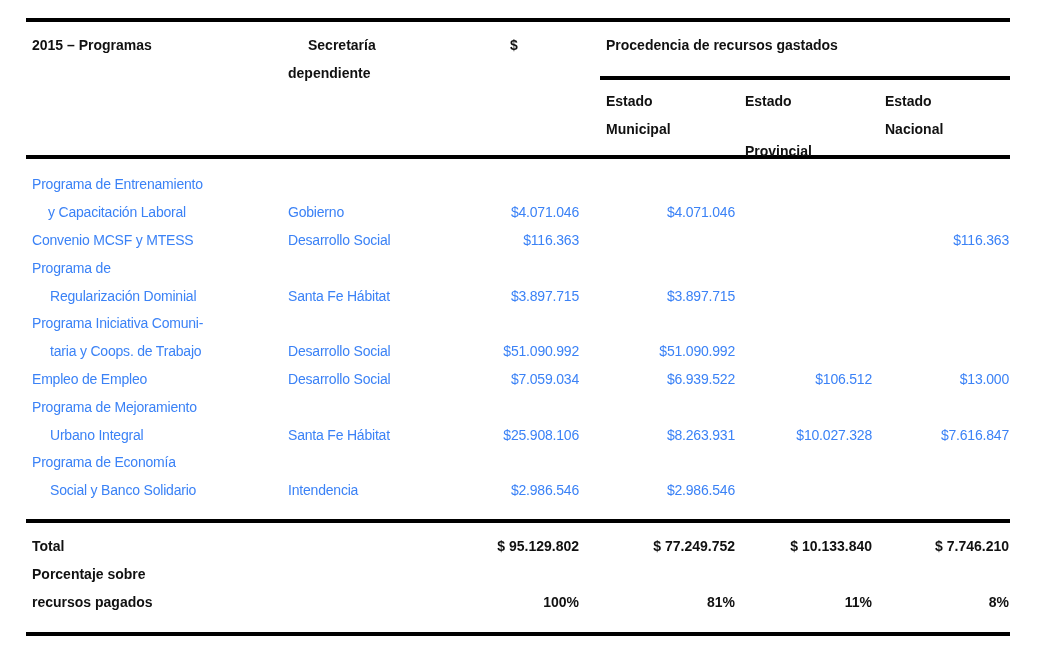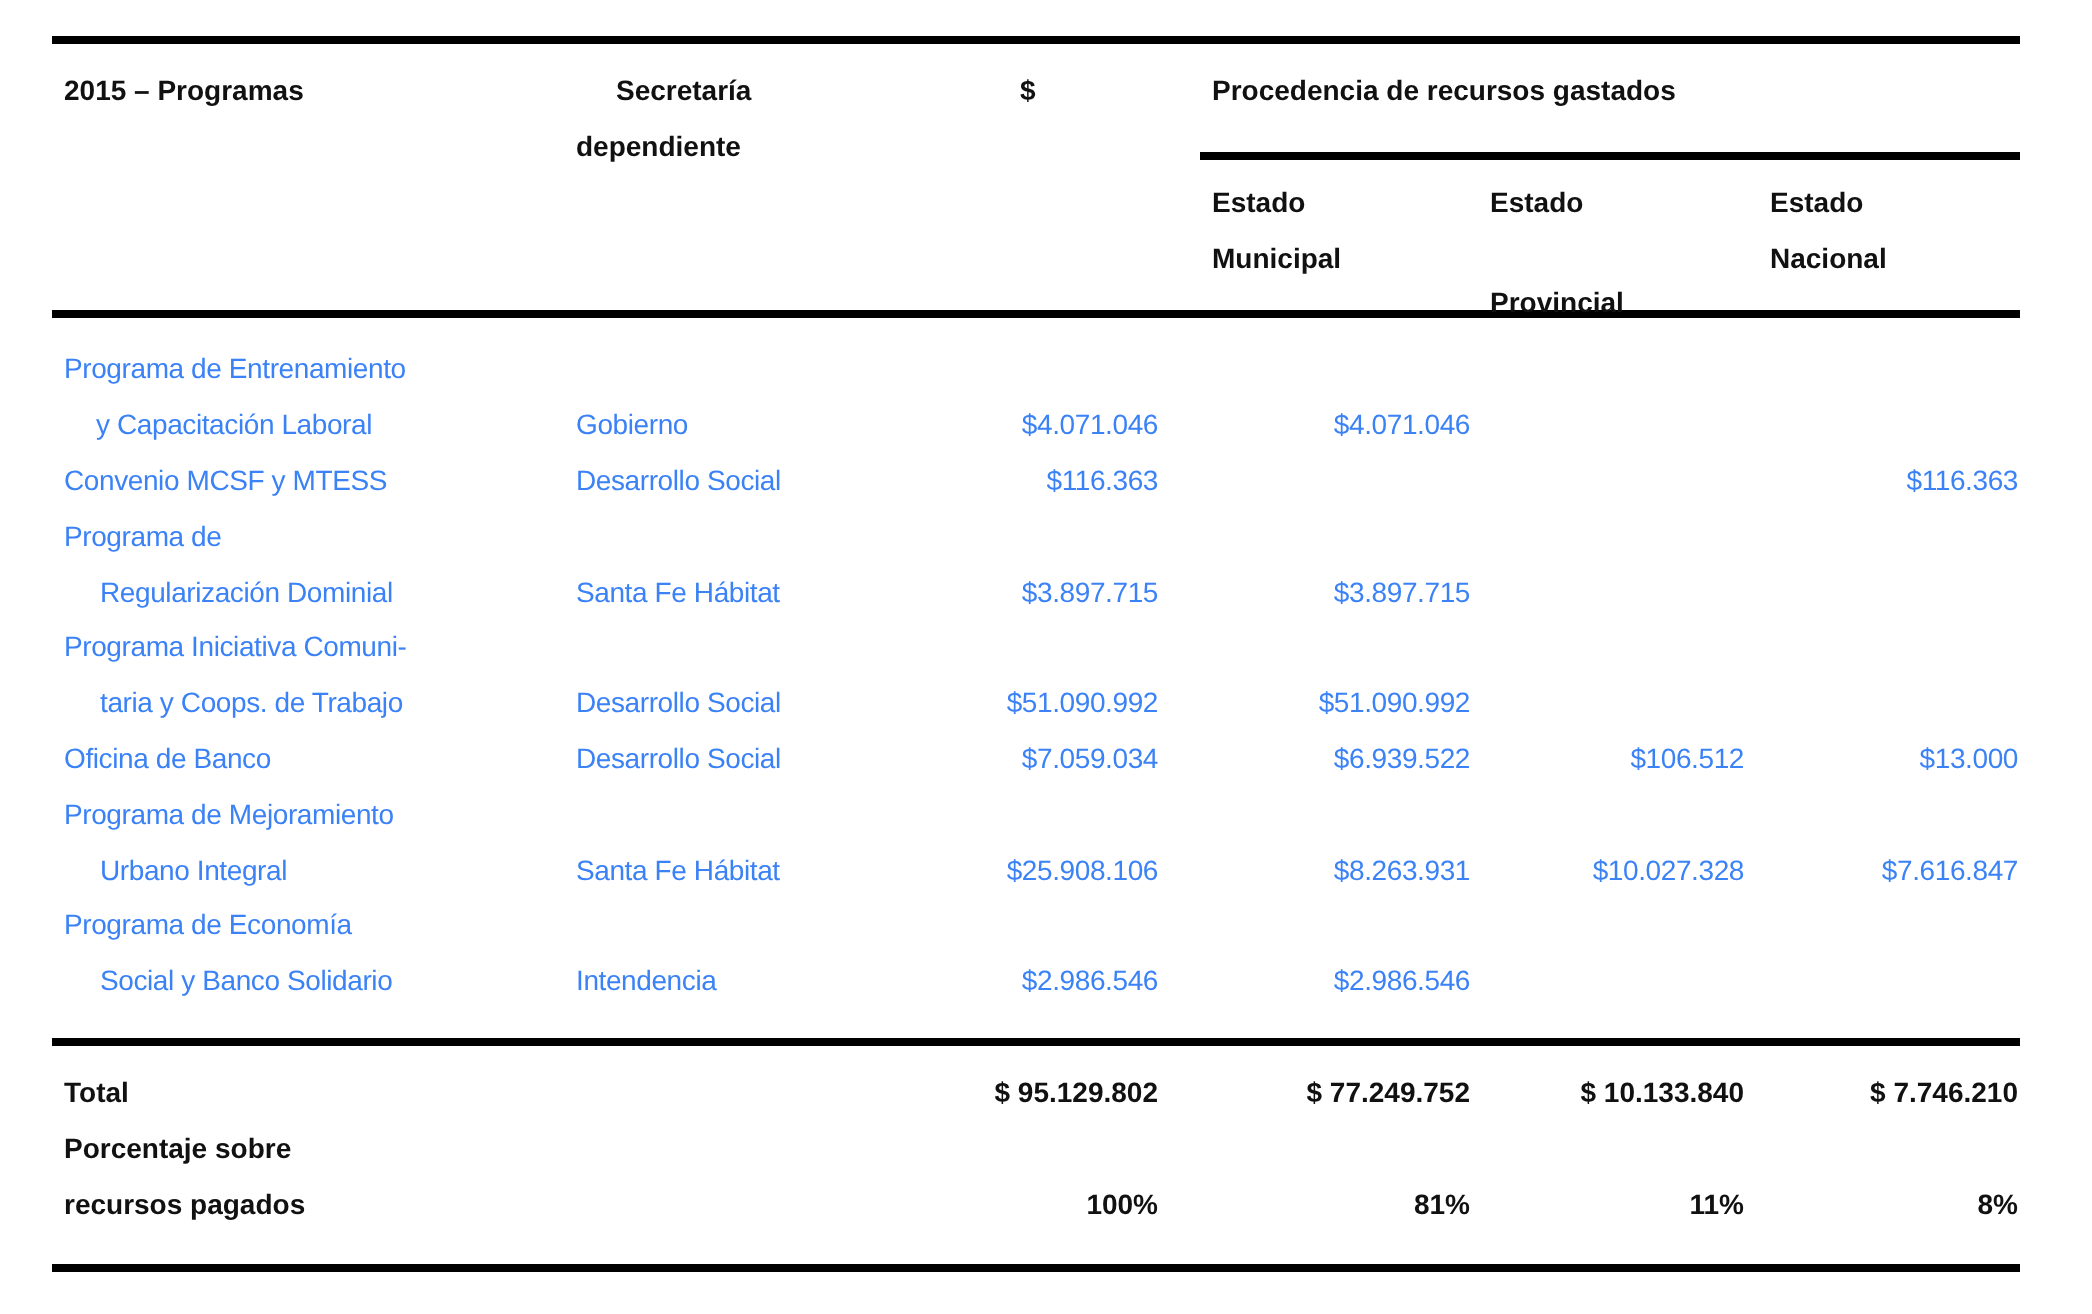--- a/index.html
+++ b/index.html
@@ -61,21 +61,21 @@
 
   <div>
     <div class="t light" style="left:32px; top:313px;">Programa Iniciativa Comuni-</div>
     <div class="t light" style="left:50px; top:341px;">taria y Coops. de Trabajo</div>
     <div class="t light" style="left:288px; top:341px;">Desarrollo Social</div>
     <div class="t light r" style="right:467px; top:341px;">$51.090.992</div>
     <div class="t light r" style="right:311px; top:341px;">$51.090.992</div>
   </div>
 
   <div>
-    <div class="t light" style="left:32px; top:369px;">Oficina de Banco</div>
+    <div class="t light" style="left:32px; top:369px;">Empleo de Empleo</div>
     <div class="t light" style="left:288px; top:369px;">Desarrollo Social</div>
     <div class="t light r" style="right:467px; top:369px;">$7.059.034</div>
     <div class="t light r" style="right:311px; top:369px;">$6.939.522</div>
     <div class="t light r" style="right:174px; top:369px;">$106.512</div>
     <div class="t light r" style="right:37px; top:369px;">$13.000</div>
   </div>
 
   <div>
     <div class="t light" style="left:32px; top:397px;">Programa de Mejoramiento</div>
     <div class="t light" style="left:50px; top:425px;">Urbano Integral</div>

